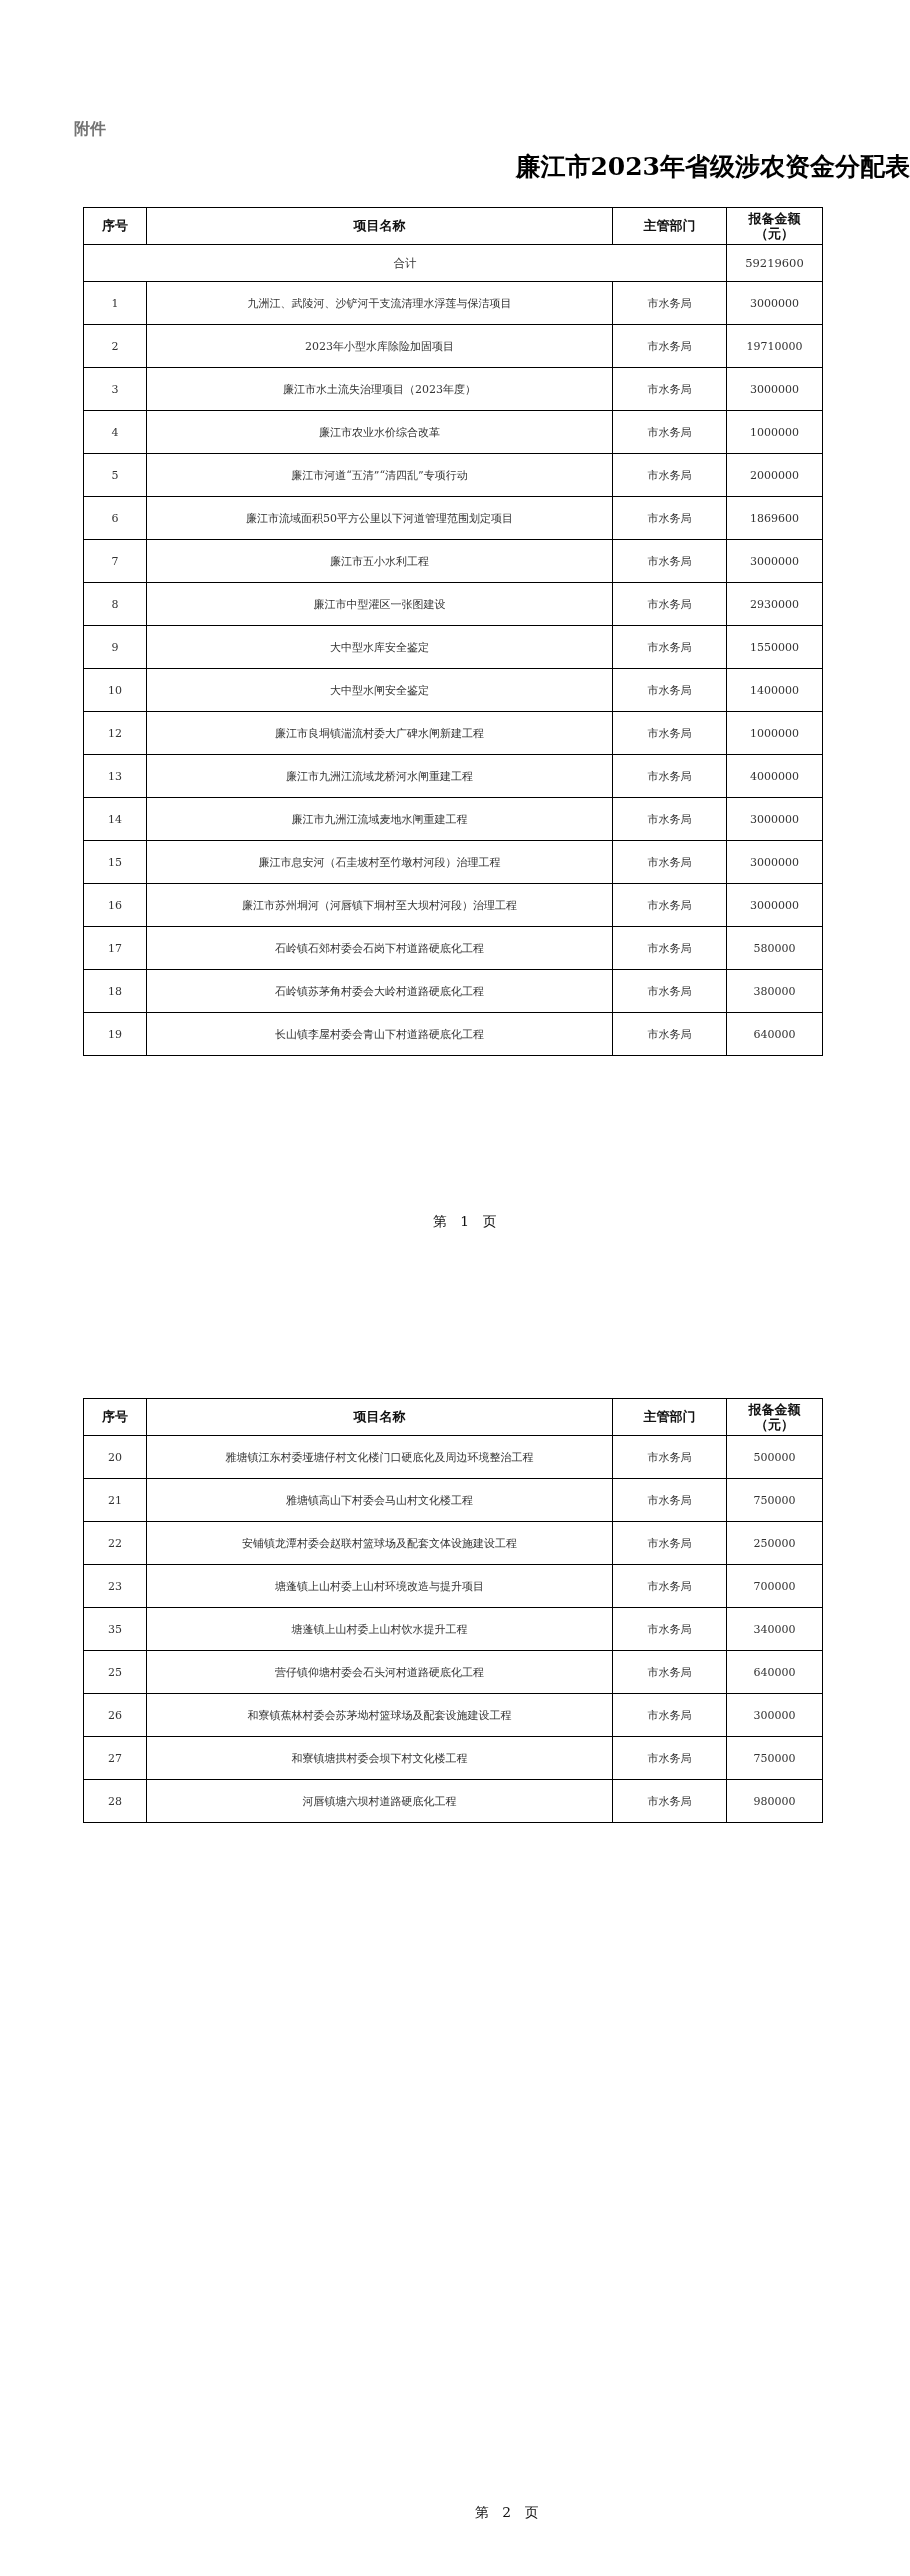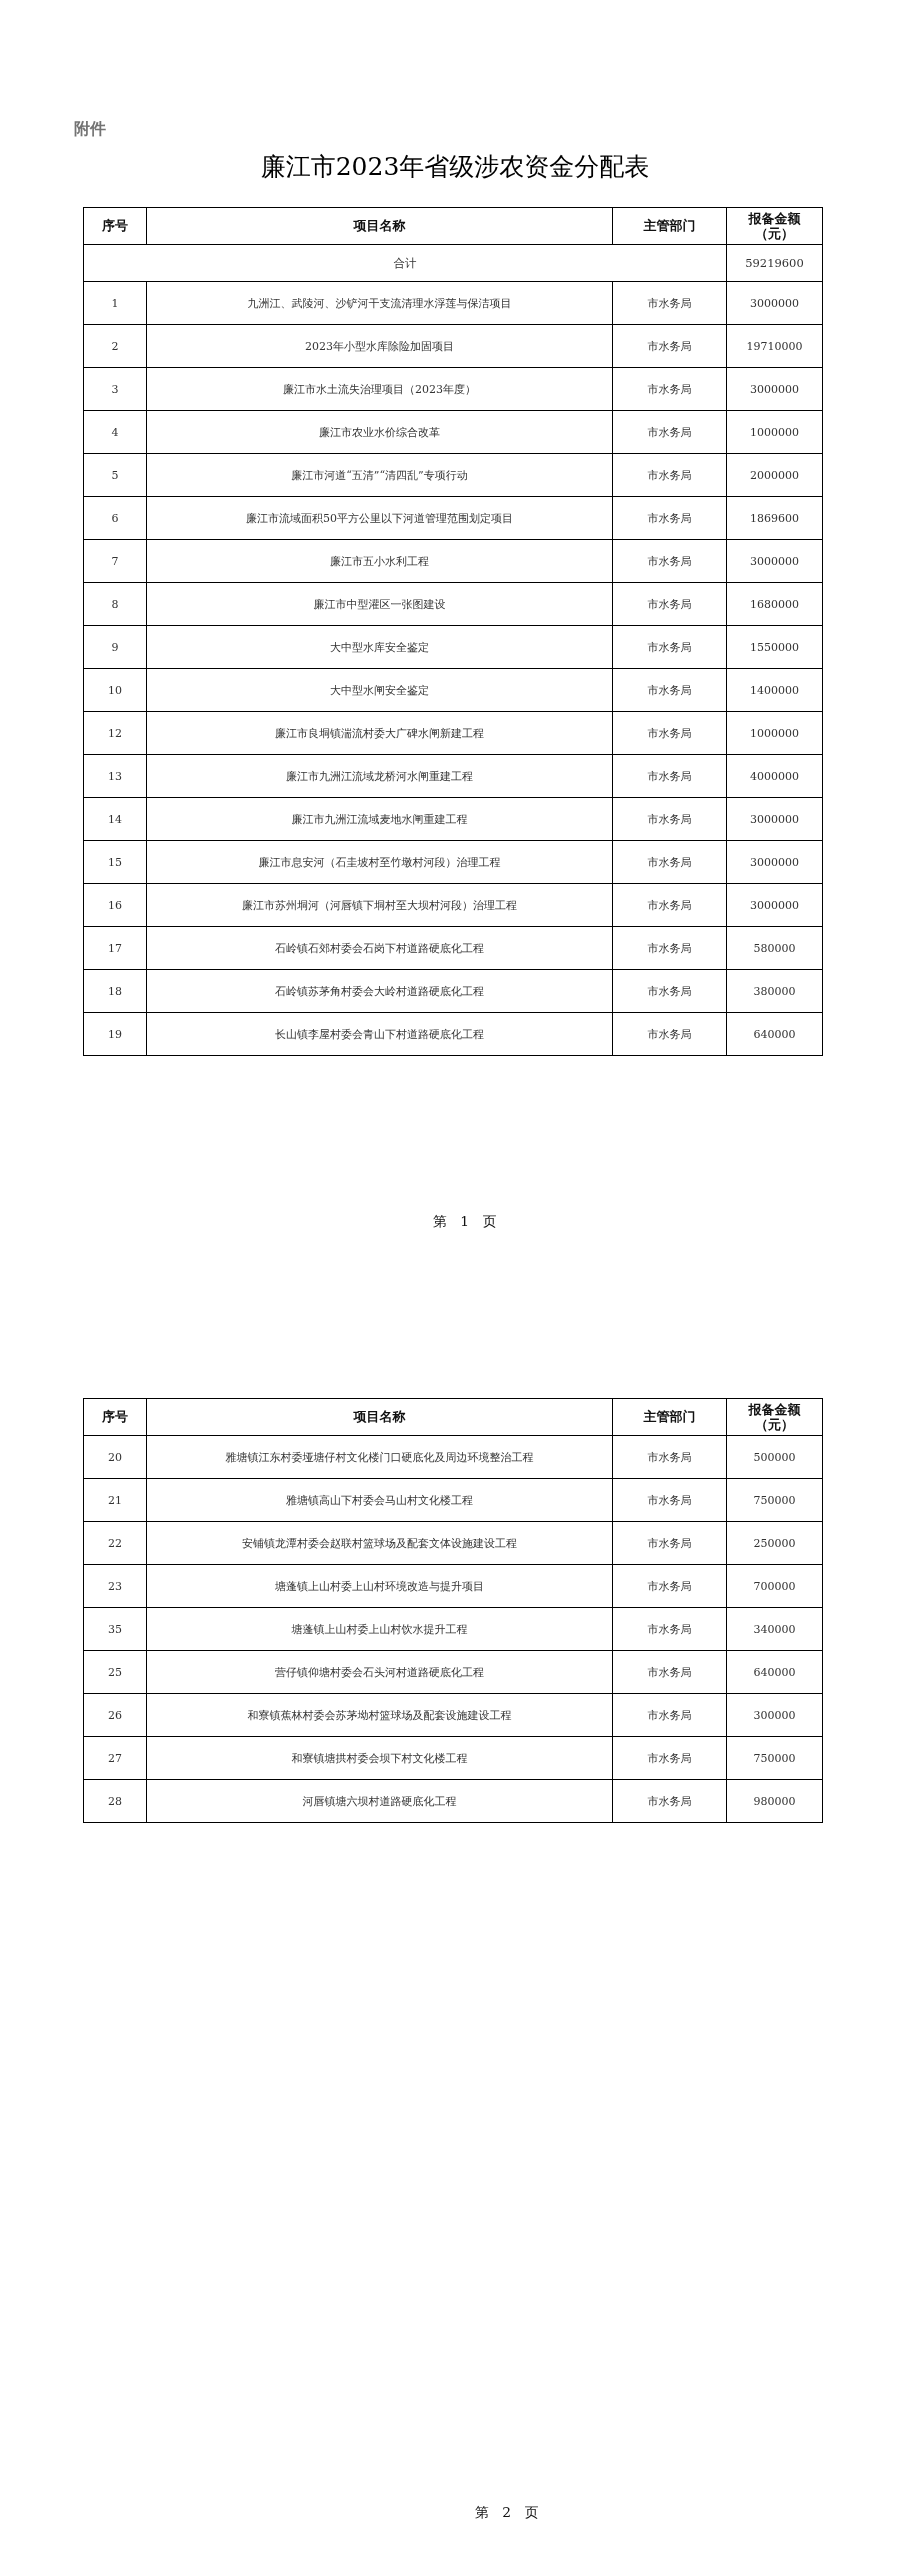--- a/index.html
+++ b/index.html
@@ -1,21 +1,21 @@
 <!DOCTYPE html>
 <html style="font-size:9.2px"><head>
 <meta charset="utf-8">
 <style>
   html, body { margin: 0; padding: 0; background: #ffffff; }
   body { width: 910px; height: 2576px; position: relative; overflow: hidden;
          font-family: "DejaVu Serif", "Liberation Serif", serif; color: #1a1a1a; }
   .attachment { position: absolute; left: 74px; top: 119px; font-size: 16px;
                 font-family: Liberation Serif, serif; font-weight: bold; color: #737373; }
-  .doc-title { position: absolute; left: 0; width: 910px; top: 150px; text-align: center;
-               font-size: 25px; font-weight: normal; color: #000; letter-spacing: 0px;
+  .doc-title { position: absolute; left: 0; width: 910px; top: 150px; text-align: right;
+               font-size: 25px; font-weight: bold; color: #000; letter-spacing: 0px;
                font-family: "DejaVu Serif", "Liberation Serif", serif; }
   table.alloc { position: absolute; left: 83px; width: 738px; border-collapse: collapse;
                 table-layout: fixed; }
   table.alloc td, table.alloc th { border: 1.7px solid #000; text-align: center; vertical-align: middle;
                 padding: 0; overflow: hidden; }
   table.alloc col.c-no { width: 63px; }
   table.alloc col.c-name { width: 466px; }
   table.alloc col.c-dept { width: 114px; }
   table.alloc col.c-amt { width: 96px; }
   table.alloc th { height: 36px; font-size: 13px; font-weight: bold;
@@ -92,21 +92,21 @@
       <tr>
         <td class="no">7</td>
         <td class="name">廉江市五小水利工程</td>
         <td class="dept">市水务局</td>
         <td class="amount">3000000</td>
       </tr>
       <tr>
         <td class="no">8</td>
         <td class="name">廉江市中型灌区一张图建设</td>
         <td class="dept">市水务局</td>
-        <td class="amount">1680000</td>
+        <td class="amount">2930000</td>
       </tr>
       <tr>
         <td class="no">9</td>
         <td class="name">大中型水库安全鉴定</td>
         <td class="dept">市水务局</td>
         <td class="amount">1550000</td>
       </tr>
       <tr>
         <td class="no">10</td>
         <td class="name">大中型水闸安全鉴定</td>

